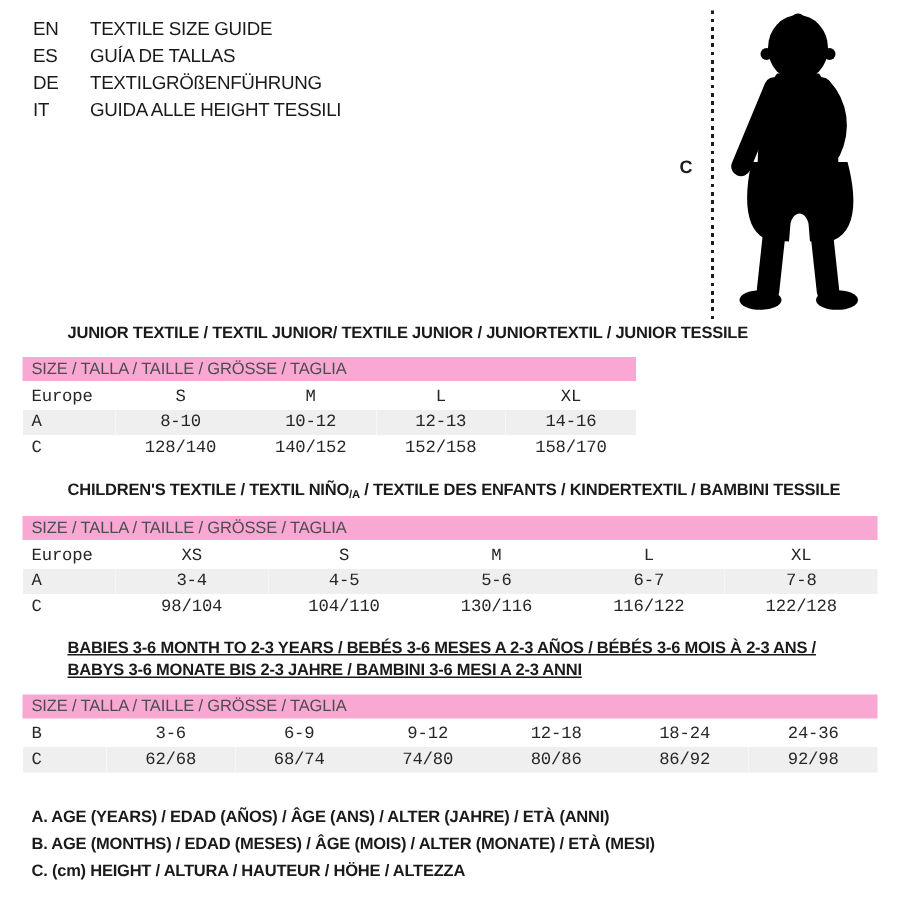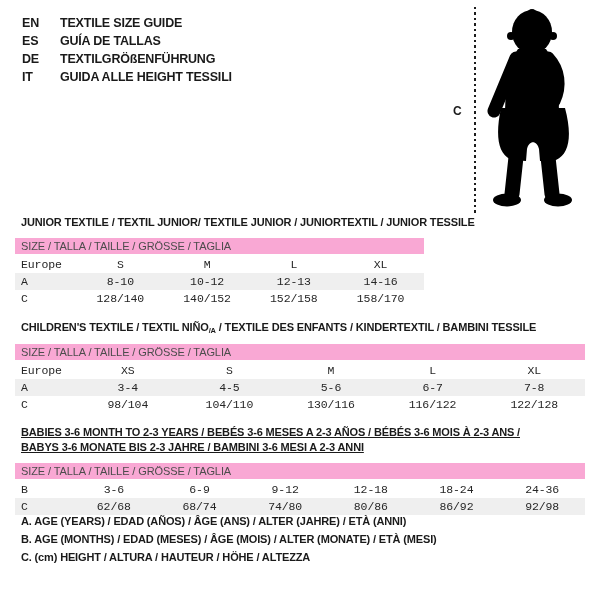--- a/index.html
+++ b/index.html
@@ -5,50 +5,50 @@
   html,body{margin:0;padding:0;}
   body{
     width:600px;height:600px;background:#ffffff;position:relative;overflow:hidden;
     font-family:"Liberation Sans",sans-serif;color:#1a1a1a;
     -webkit-font-smoothing:antialiased;
   }
   .abs{position:absolute;}
 
   
   .lang-list{left:22px;top:12px;}
-  .lang-row{display:flex;height:18px;align-items:flex-end;font-weight:700;font-size:12.5px;letter-spacing:-0.2px;}
+  .lang-row{display:flex;height:18px;align-items:flex-start;font-weight:400;font-size:12.5px;letter-spacing:-0.2px;}
   .lang-code{width:38px;flex:none;}
   .lang-label{white-space:nowrap;}
 
   
   .height-line{
     left:474px;top:7px;width:2px;height:206px;
     background:repeating-linear-gradient(to bottom,#1c1c1c 0 2.5px,transparent 2.5px 5.5px);
   }
   .height-label{left:453px;top:104px;font-weight:700;font-size:12px;}
   .baby-svg{left:482px;top:8px;}
 
   
-  .sec-title{font-weight:700;font-size:11px;letter-spacing:-0.15px;white-space:nowrap;}
+  .sec-title{font-weight:700;font-size:11px;letter-spacing:-0.15px;white-space:nowrap;margin-left:24px;}
   .sec-title .sub{font-size:7.5px;vertical-align:-2px;}
   .sec-title.two-line{line-height:15px;white-space:normal;width:560px;}
 
   
   .size-bar{
     background:#f9a8d4;color:#4c4c4c;font-size:11px;height:16px;line-height:16px;
     padding-left:6px;margin-bottom:2px;font-weight:400;letter-spacing:-0.1px;
   }
   table{border-collapse:collapse;table-layout:fixed;width:100%;font-size:11.5px;color:#262626;letter-spacing:-0.1px;}
   td{height:17px;text-align:center;padding:0;white-space:nowrap;overflow:hidden;font-family:Liberation Mono, monospace;}
   td.rowlabel{text-align:left;padding-left:6px;}
   tr.stripe{background:#efefef;}
   .tbl-wrap{}
 
   
-  .footnotes{left:21px;top:512px;}
+  .footnotes{left:21px;top:536px;}
   .footnote{height:18px;line-height:18px;font-weight:700;font-size:11px;letter-spacing:-0.15px;white-space:nowrap;}
 </style>
 </head>
 <body>
 
 <div class="abs lang-list">
   <div class="lang-row">
     <span class="lang-code">EN</span>
     <span class="lang-label">TEXTILE SIZE GUIDE</span>
   </div>

